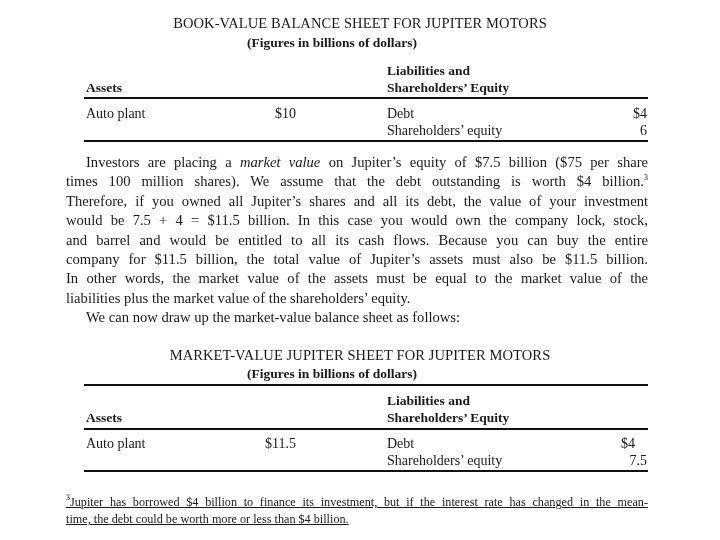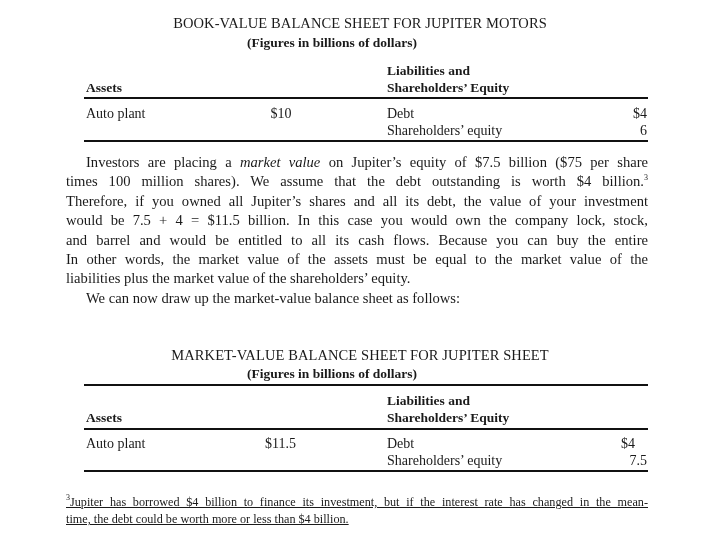--- a/index.html
+++ b/index.html
@@ -29,43 +29,44 @@
   <div class="abs title" style="top:15px;">BOOK-VALUE BALANCE SHEET FOR JUPITER MOTORS</div>
   <div class="abs subtitle" style="top:35px;">(Figures in billions of dollars)</div>
 
   <div class="abs hdr" style="left:86px; top:79px;">Assets</div>
   <div class="abs hdr" style="left:387px; top:62px;">Liabilities and</div>
   <div class="abs hdr" style="left:387px; top:79px;">Shareholders’ Equity</div>
 
   <div class="rule" style="top:97px;"></div>
 
   <div class="abs cell" style="left:86px; top:105px;">Auto plant</div>
-  <div class="abs cell right" style="left:258px; width:46px; top:105px;text-align:center;">$10</div>
+  <div class="abs cell right" style="left:250px; width:46px; top:105px;">$10</div>
 
   <div class="abs cell" style="left:387px; top:105px;">Debt</div>
   <div class="abs cell right" style="left:600px; width:47px; top:105px;">$4</div>
   <div class="abs cell" style="left:387px; top:122px;">Shareholders’ equity</div>
   <div class="abs cell right" style="left:600px; width:47px; top:122px;">6</div>
 
   <div class="rule" style="top:140px;"></div>
 </div>
 
 <div class="para" style="top:153px;">
   <span class="line indent"><span>Investors are placing a </span><em>market value</em><span> on Jupiter’s equity of $7.5 billion ($75 per share</span></span>
   <span class="line"><span>times 100 million shares). We assume that the debt outstanding is worth $4 billion.</span><sup>3</sup></span>
   <span class="line">Therefore, if you owned all Jupiter’s shares and all its debt, the value of your investment</span>
   <span class="line">would be 7.5 + 4 = $11.5 billion. In this case you would own the company lock, stock,</span>
   <span class="line">and barrel and would be entitled to all its cash flows. Because you can buy the entire</span>
+  <span class="line">company for $11.5 billion, the total value of Jupiter’s assets must also be $11.5 billion.</span>
   <span class="line">In other words, the market value of the assets must be equal to the market value of the</span>
   <span class="line last">liabilities plus the market value of the shareholders’ equity.</span>
   <span class="line last indent">We can now draw up the market-value balance sheet as follows:</span>
 </div>
 
 <div>
-  <div class="abs title" style="top:347px;">MARKET-VALUE BALANCE SHEET FOR JUPITER SHEET</div>
+  <div class="abs title" style="top:347px;">MARKET-VALUE JUPITER SHEET FOR JUPITER MOTORS</div>
   <div class="abs subtitle" style="top:366px;">(Figures in billions of dollars)</div>
 
   <div class="rule" style="top:384px;"></div>
 
   <div class="abs hdr" style="left:86px; top:409px;">Assets</div>
   <div class="abs hdr" style="left:387px; top:392px;">Liabilities and</div>
   <div class="abs hdr" style="left:387px; top:409px;">Shareholders’ Equity</div>
 
   <div class="rule" style="top:428px;"></div>
 

